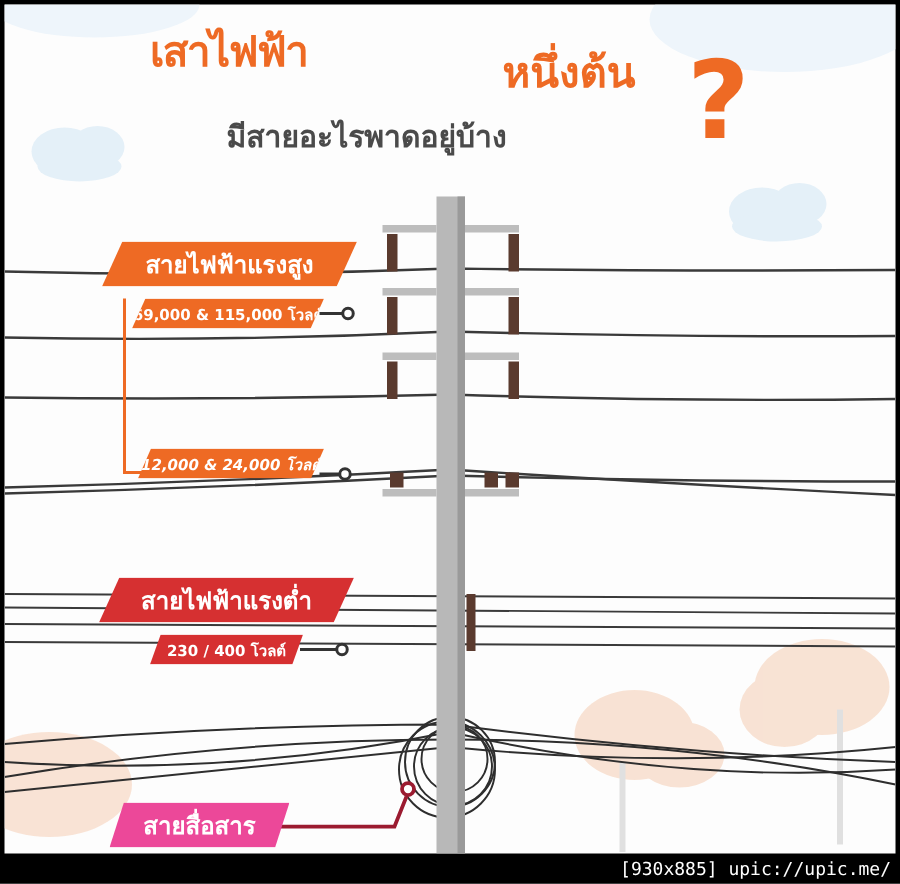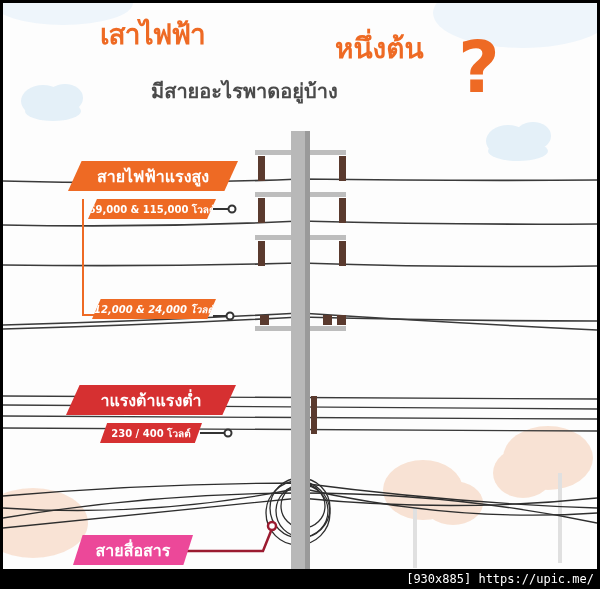--- a/index.html
+++ b/index.html
@@ -114,19 +114,19 @@
 
   <div class="title-main">เสาไฟฟ้า</div>
   <div class="title-sub1">หนึ่งต้น</div>
   <div class="title-sub2">มีสายอะไรพาดอยู่บ้าง</div>
   <div class="qmark">?</div>
 
   <div class="tag big orange" style="left:65px;top:158px;width:170px;">สายไฟฟ้าแรงสูง</div>
   <div class="tag small orange" style="left:85px;top:196px;width:128px;">69,000 &amp; 115,000 โวลต์</div>
   <div class="tag small orange" style="left:89px;top:296px;width:124px;font-style:italic;">12,000 &amp; 24,000 โวลต์</div>
 
-  <div class="tag big red" style="left:63px;top:382px;width:170px;">าแรงต้าแรงต่ำ</div>
+  <div class="tag big red" style="left:63px;top:382px;width:170px;">สายไฟฟ้าแรงต่ำ</div>
   <div class="tag small red" style="left:97px;top:420px;width:102px;">230 / 400 โวลต์</div>
 
   <div class="tag big maroon" style="left:70px;top:532px;width:120px;">สายสื่อสาร</div>
 </div>
 
-<div class="watermark">[930x885] https://upic.me/</div>
+<div class="watermark">[930x885] upic://upic.me/</div>
 
 </body></html>

